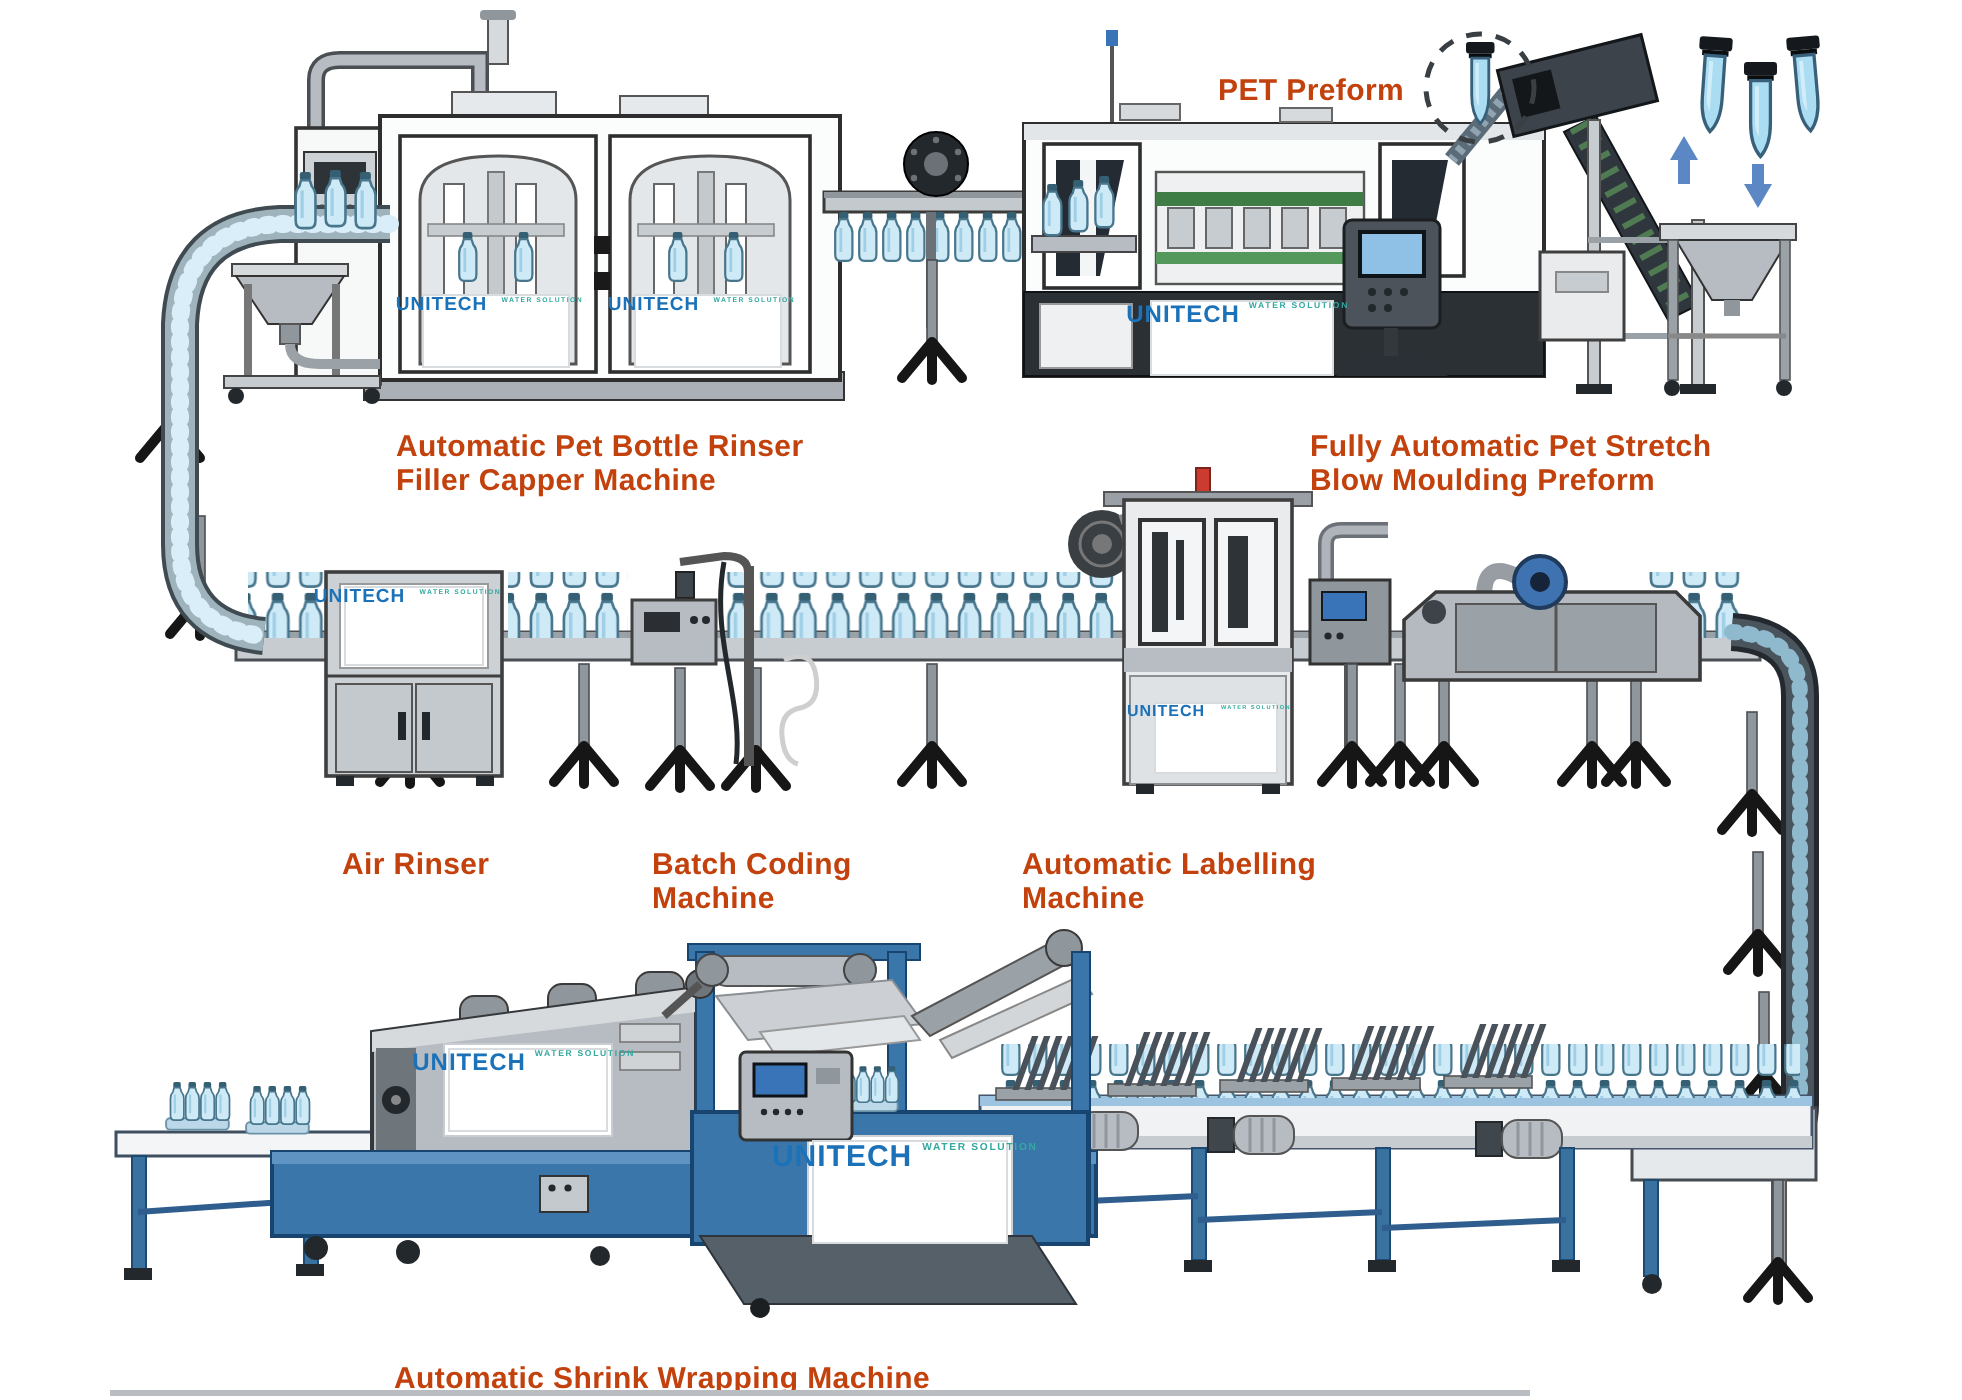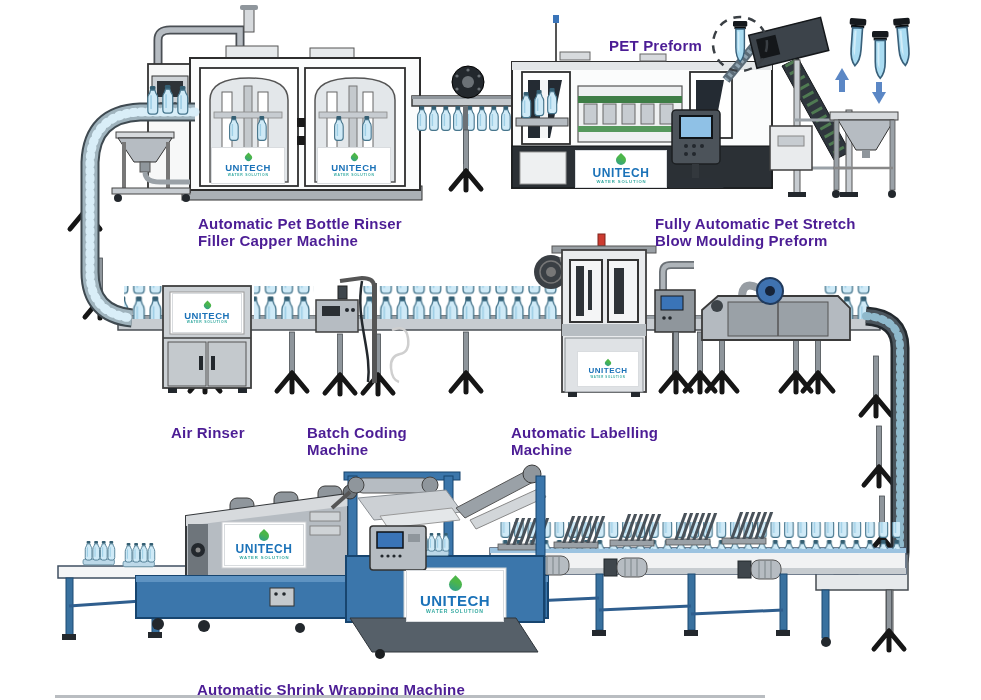--- a/index.html
+++ b/index.html
@@ -1,22 +1,22 @@
 <!DOCTYPE html>
 <html><head>
 <meta charset="utf-8">
 <style>
   html,body{margin:0;padding:0;background:#ffffff;}
   .canvas{position:relative;width:981px;height:700px;background:#ffffff;overflow:hidden;
           font-family:"Liberation Sans",sans-serif;}
   .canvas svg{position:absolute;left:0;top:0;}
   .mlabel{position:absolute;font-weight:bold;font-size:15px;line-height:1.15;
-          color:#4c1d95;white-space:pre-line;letter-spacing:.2px;}
+          color:#c2410c;white-space:pre-line;letter-spacing:.2px;}
   .logo{position:absolute;background:#ffffff;border:1px solid #d9dcdf;
-        display:flex;flex-direction:column;align-items:center;justify-content:center;
+        display:flex;align-items:flex-start;justify-content:center;
         gap:0;box-sizing:border-box;}
   .logo .drop{width:9px;height:9px;background:linear-gradient(160deg,#4cb649 35%,#2d9e90);
         border-radius:0 50% 50% 50%;transform:rotate(45deg);margin-bottom:2px;}
   .logo .lname{font-weight:bold;font-size:11px;color:#1b72b8;letter-spacing:.5px;line-height:1;}
   .logo .ltag{font-weight:bold;font-size:5px;color:#33a9a0;letter-spacing:1px;line-height:1;
         transform:scale(.85);white-space:nowrap;}
   .logo-xs .drop{width:6px;height:6px;margin-bottom:1px;}
   .logo-xs .lname{font-size:8px;}
   .logo-xs .ltag{font-size:4px;transform:scale(.7);}
   .logo-sm .drop{width:7px;height:7px;}
@@ -443,21 +443,21 @@
     <circle cx="380" cy="654" r="5" fill="#1c1f22"></circle>
   </g>
 </svg>
 
 <div class="mlabel" style="left:198px;top:215px;">Automatic Pet Bottle Rinser
 Filler Capper Machine</div>
 <div class="mlabel" style="left:609px;top:37px;">PET Preform</div>
 <div class="mlabel" style="left:655px;top:215px;">Fully Automatic Pet Stretch
 Blow Moulding Preform</div>
 <div class="mlabel" style="left:171px;top:424px;">Air Rinser</div>
-<div class="mlabel" style="left:307px;top:424px;">Batch Coding
+<div class="mlabel" style="left:326px;top:424px;">Batch Coding
 Machine</div>
 <div class="mlabel" style="left:511px;top:424px;">Automatic Labelling
 Machine</div>
 <div class="mlabel" style="left:197px;top:655px;margin-top:26px;">Automatic Shrink Wrapping Machine</div>
 
 <div class="logo logo-sm" style="left:211px;top:147px;width:74px;height:37px;">
   <span class="drop"></span>
   <span class="lname">UNITECH</span>
   <span class="ltag">WATER SOLUTION</span>
 </div>

